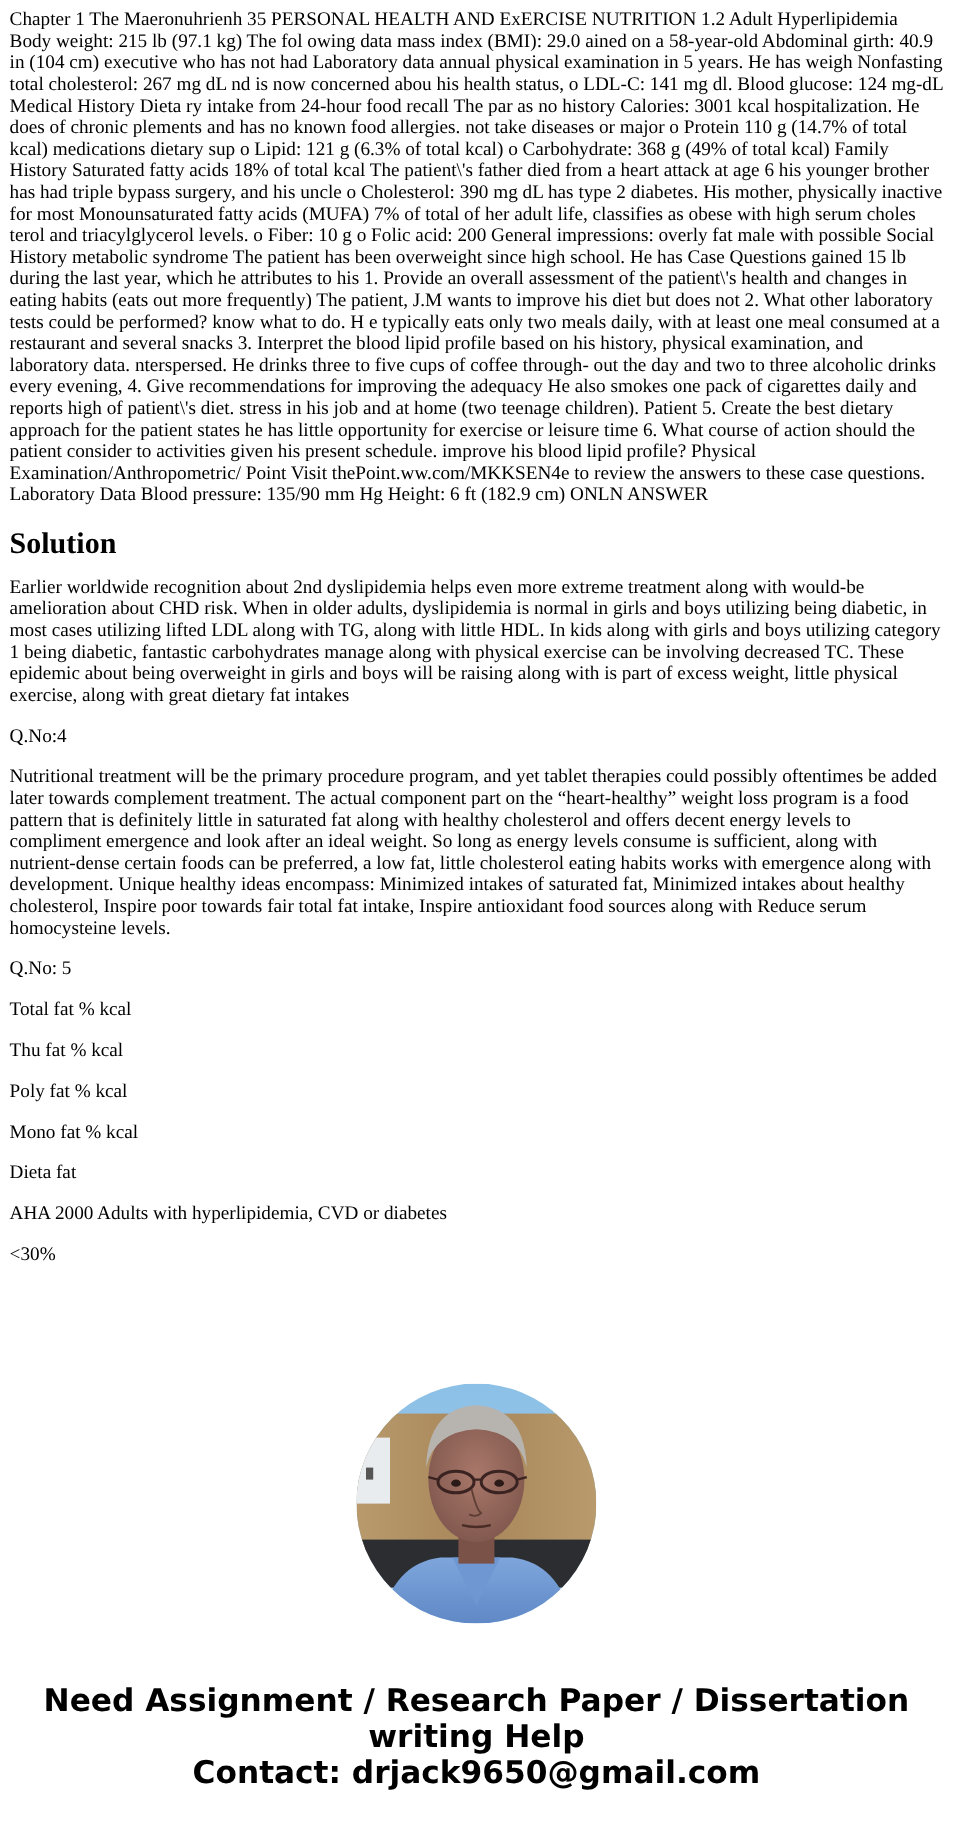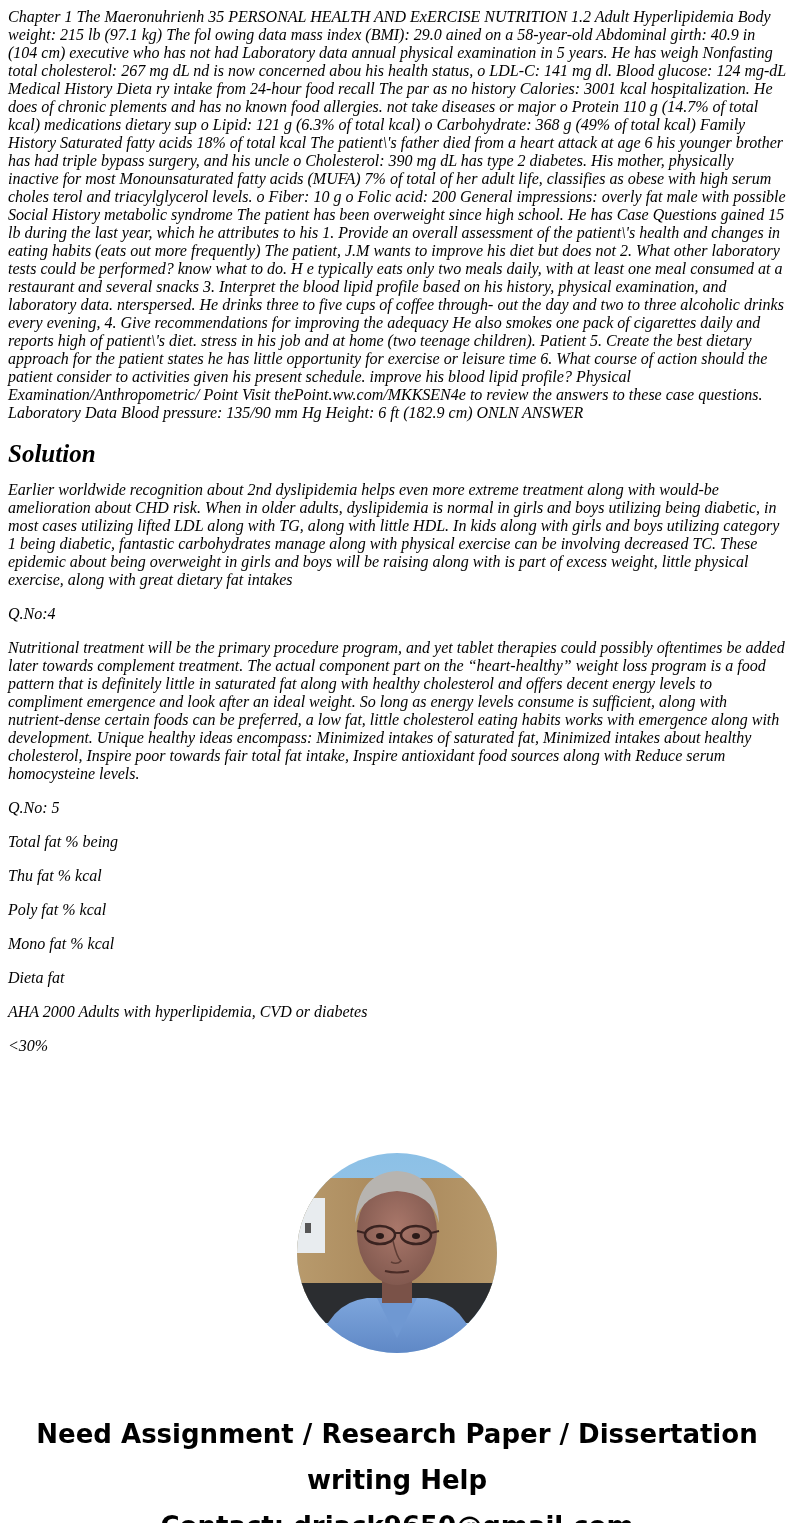--- a/index.html
+++ b/index.html
@@ -12,21 +12,20 @@
       height: 1523px;
       overflow: hidden;
       position: relative;
       font-family: "Liberation Serif", "DejaVu Serif", serif;
       font-size: 16px;
       line-height: 18px;
       color: #000000;
     }
     .page {
       padding: 8px 8px 0 8px;
-      font-style: italic;
     }
     .question-text {
       margin: 0;
       line-height: 18px;
     }
     .solution-heading {
       font-size: 25px;
       font-weight: bold;
       margin: 21px 0 0 0;
       line-height: 22px;
@@ -56,37 +55,37 @@
       top: 1403px;
       width: 794px;
       text-align: center;
       font-family: "DejaVu Sans", sans-serif;
       font-weight: bold;
       font-size: 26px;
       line-height: 30px;
       color: #000000;
     }
     .promo div {
-      margin: 16px;
+      margin: 0;
     }
   </style>
 </head>
 <body>
 
 <div class="page">
   <p class="question-text">Chapter 1 The Maeronuhrienh 35 PERSONAL HEALTH AND ExERCISE NUTRITION 1.2 Adult Hyperlipidemia Body weight: 215 lb (97.1 kg) The fol owing data mass index (BMI): 29.0 ained on a 58-year-old Abdominal girth: 40.9 in (104 cm) executive who has not had Laboratory data annual physical examination in 5 years. He has weigh Nonfasting total cholesterol: 267 mg dL nd is now concerned abou his health status, o LDL-C: 141 mg dl. Blood glucose: 124 mg-dL Medical History Dieta ry intake from 24-hour food recall The par as no history Calories: 3001 kcal hospitalization. He does of chronic plements and has no known food allergies. not take diseases or major o Protein 110 g (14.7% of total kcal) medications dietary sup o Lipid: 121 g (6.3% of total kcal) o Carbohydrate: 368 g (49% of total kcal) Family History Saturated fatty acids 18% of total kcal The patient\'s father died from a heart attack at age 6 his younger brother has had triple bypass surgery, and his uncle o Cholesterol: 390 mg dL has type 2 diabetes. His mother, physically inactive for most Monounsaturated fatty acids (MUFA) 7% of total of her adult life, classifies as obese with high serum choles terol and triacylglycerol levels. o Fiber: 10 g o Folic acid: 200 General impressions: overly fat male with possible Social History metabolic syndrome The patient has been overweight since high school. He has Case Questions gained 15 lb during the last year, which he attributes to his 1. Provide an overall assessment of the patient\'s health and changes in eating habits (eats out more frequently) The patient, J.M wants to improve his diet but does not 2. What other laboratory tests could be performed? know what to do. H e typically eats only two meals daily, with at least one meal consumed at a restaurant and several snacks 3. Interpret the blood lipid profile based on his history, physical examination, and laboratory data. nterspersed. He drinks three to five cups of coffee through- out the day and two to three alcoholic drinks every evening, 4. Give recommendations for improving the adequacy He also smokes one pack of cigarettes daily and reports high of patient\'s diet. stress in his job and at home (two teenage children). Patient 5. Create the best dietary approach for the patient states he has little opportunity for exercise or leisure time 6. What course of action should the patient consider to activities given his present schedule. improve his blood lipid profile? Physical Examination/Anthropometric/ Point Visit thePoint.ww.com/MKKSEN4e to review the answers to these case questions. Laboratory Data Blood pressure: 135/90 mm Hg Height: 6 ft (182.9 cm) ONLN ANSWER</p>
 
   <h3 class="solution-heading">Solution</h3>
 
   <div>
     <p class="para">Earlier worldwide recognition about 2nd dyslipidemia helps even more extreme treatment along with would-be amelioration about CHD risk. When in older adults, dyslipidemia is normal in girls and boys utilizing being diabetic, in most cases utilizing lifted LDL along with TG, along with little HDL. In kids along with girls and boys utilizing category 1 being diabetic, fantastic carbohydrates manage along with physical exercise can be involving decreased TC. These epidemic about being overweight in girls and boys will be raising along with is part of excess weight, little physical exercise, along with great dietary fat intakes</p>
     <p class="para">Q.No:4</p>
     <p class="para">Nutritional treatment will be the primary procedure program, and yet tablet therapies could possibly oftentimes be added later towards complement treatment. The actual component part on the “heart-healthy” weight loss program is a food pattern that is definitely little in saturated fat along with healthy cholesterol and offers decent energy levels to compliment emergence and look after an ideal weight. So long as energy levels consume is sufficient, along with nutrient-dense certain foods can be preferred, a low fat, little cholesterol eating habits works with emergence along with development. Unique healthy ideas encompass: Minimized intakes of saturated fat, Minimized intakes about healthy cholesterol, Inspire poor towards fair total fat intake, Inspire antioxidant food sources along with Reduce serum homocysteine levels.</p>
     <p class="para">Q.No: 5</p>
-    <p class="para">Total fat % being</p>
+    <p class="para">Total fat % kcal</p>
     <p class="para">Thu fat % kcal</p>
     <p class="para">Poly fat % kcal</p>
     <p class="para">Mono fat % kcal</p>
     <p class="para">Dieta fat</p>
     <p class="para">AHA 2000 Adults with hyperlipidemia, CVD or diabetes</p>
     <p class="para">&lt;30%</p>
   </div>
 </div>
 
 <div class="avatar-wrap">

